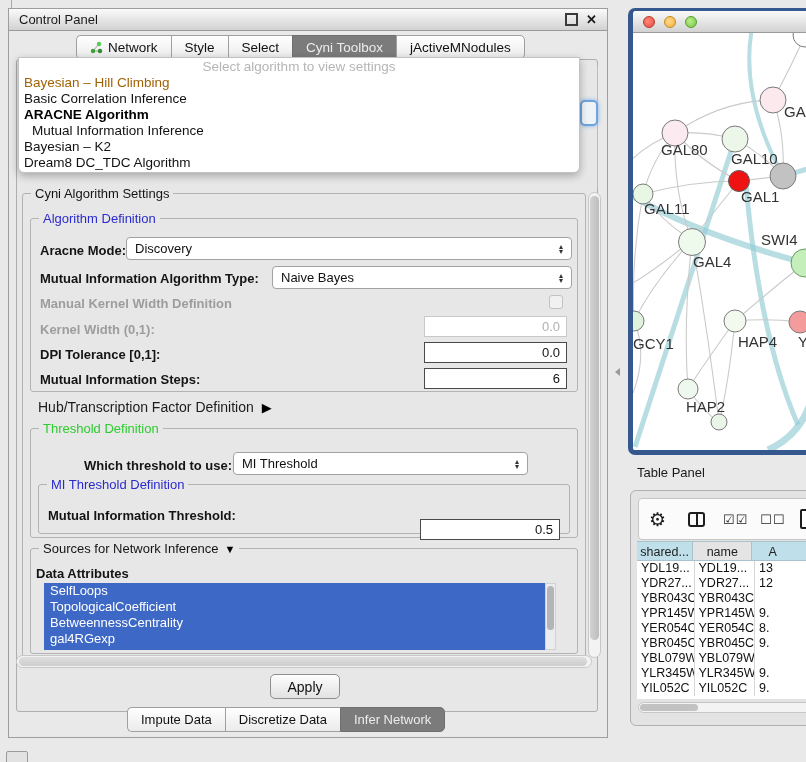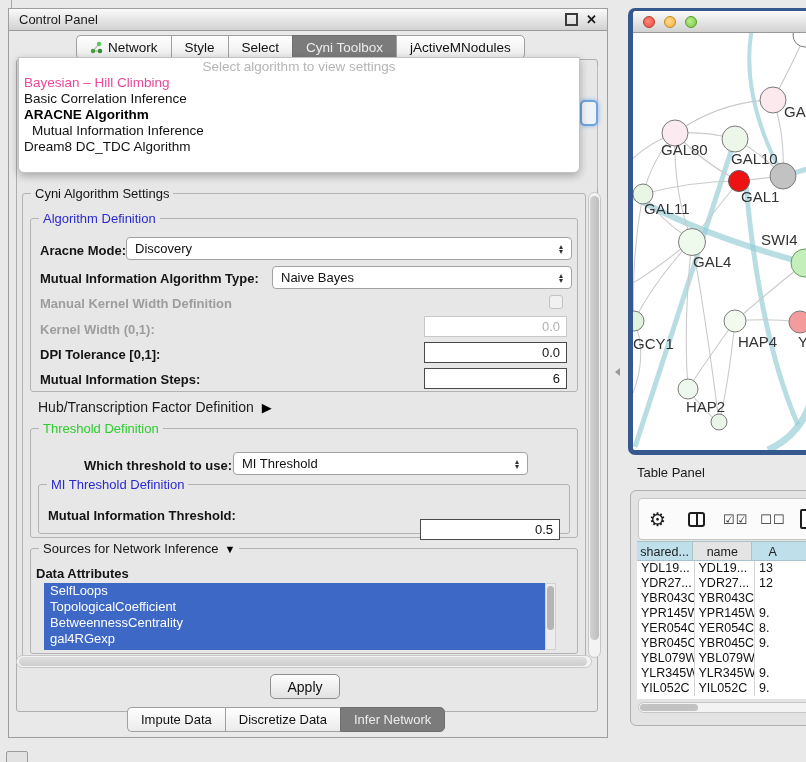--- a/index.html
+++ b/index.html
@@ -93,24 +93,25 @@
     <span>Cyni Toolbox</span>
   </div>
   <div class="tab last">
     <span>jActiveMNodules</span>
   </div>
 </div>
 
 <div class="abs" style="left:18px;top:57px;width:560px;height:114px;background:#fff;border:1px solid #c2c2c2;
             border-radius:0 0 6px 6px;box-shadow:0 3px 9px rgba(0,0,0,0.28);z-index:20;overflow:hidden;">
   <div style="height:17px;line-height:17px;text-align:center;color:#b5b5b5;font-size:13.5px;">Select algorithm to view settings</div>
-  <div style="height:16px;line-height:16px;font-size:13.5px;color:#ec4899;padding-left:5px;">Bayesian – Hill Climbing</div>
+  <div style="height:16px;line-height:16px;font-size:13.5px;color:#a16207;padding-left:5px;">Bayesian – Hill Climbing</div>
   <div style="height:16px;line-height:16px;font-size:13.5px;color:#111;padding-left:5px;">Basic Correlation Inference</div>
   <div style="height:16px;line-height:16px;font-size:13.5px;color:#000;font-weight:bold;padding-left:5px;">ARACNE Algorithm</div>
   <div style="height:16px;line-height:16px;font-size:13.5px;color:#111;padding-left:13px;">Mutual Information Inference</div>
+  <div style="height:16px;line-height:16px;font-size:13.5px;color:#111;padding-left:5px;">Bayesian – K2</div>
   <div style="height:16px;line-height:16px;font-size:13.5px;color:#111;padding-left:5px;">Dream8 DC_TDC Algorithm</div>
 </div>
 
 <div class="abs group" style="left:22px;top:193px;width:564px;height:465px;">
   <span class="legend" style="color:#141414;">Cyni Algorithm Settings</span>
 </div>
 
 <div class="abs sb-track" style="left:588px;top:192px;width:13px;height:466px;"></div>
 <div class="abs sb-thumb" style="left:590px;top:196px;width:9px;height:444px;"></div>
 

